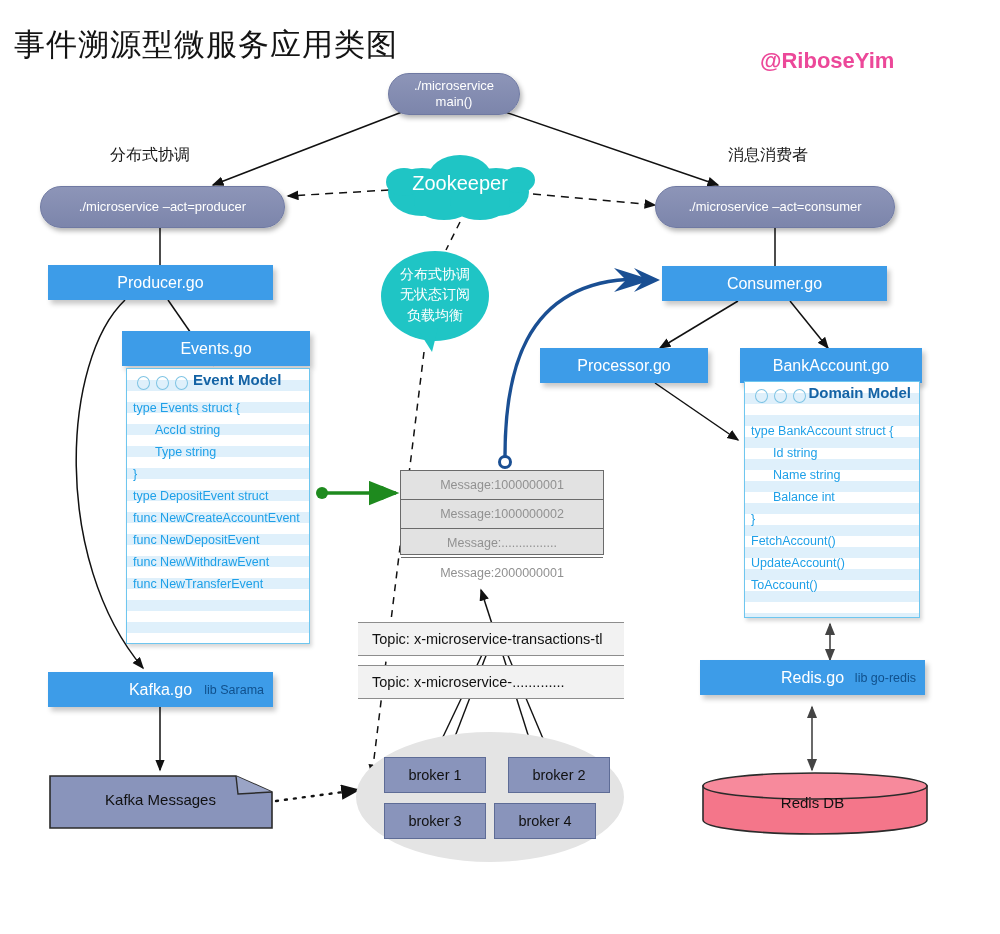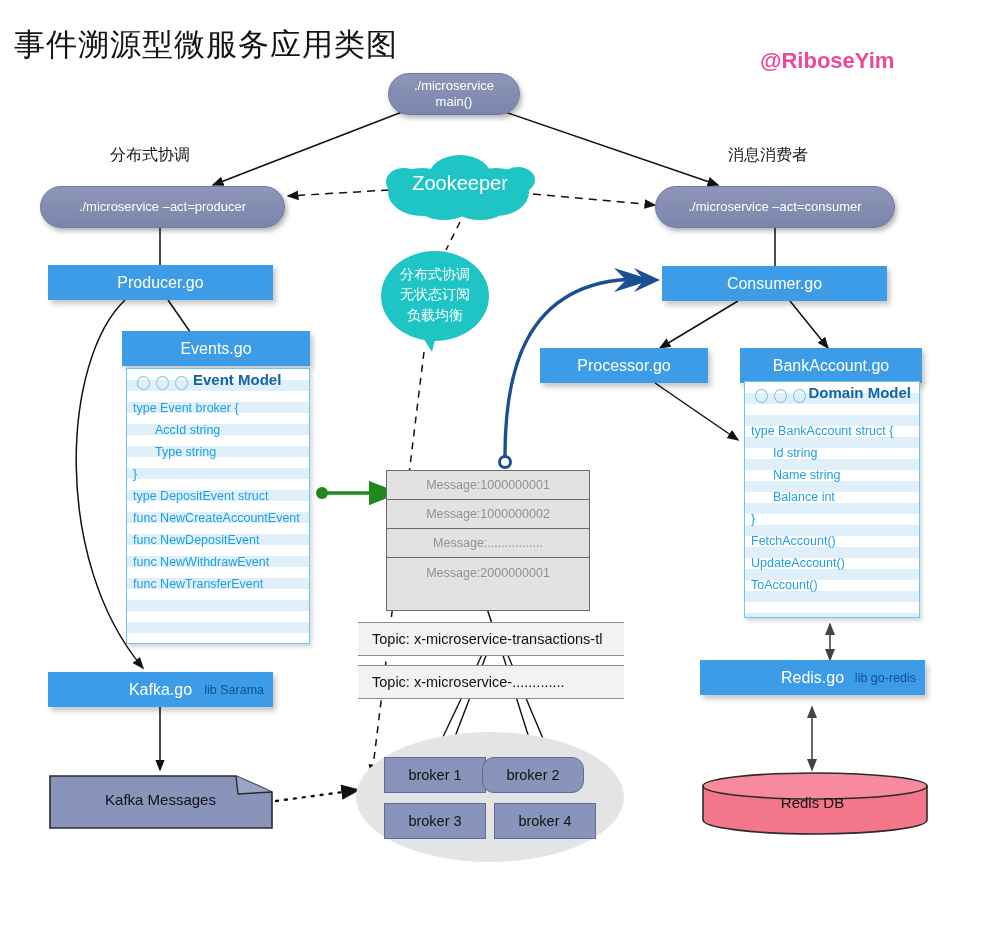--- a/index.html
+++ b/index.html
@@ -142,22 +142,22 @@
     color: #1ea0e8;
     font-size: 12.5px;
     line-height: 22px;
     white-space: nowrap;
   }
   .codepanel .lines div { height: 22px; }
   .ind1 { padding-left: 22px; }
 
   
   #msgqueue {
-    left: 386px; top: 470px;
-    width: 204px; height: 141px;
+    left: 400px; top: 470px;
+    width: 204px; height: 85px;
     border: 1px solid #6b6b6b;
     background: #e2e2e2;
   }
   #msgqueue .mrow {
     height: 29px;
     border-bottom: 1px solid #6b6b6b;
     display: flex;
     align-items: center;
     justify-content: center;
     color: #919191;
@@ -348,21 +348,21 @@
   <div class="node filebox" style="left:122px; top:331px; width:188px; height:35px;">Events.go</div>
 
   <div class="node codepanel" style="left:126px; top:368px; width:184px; height:276px;">
     <div class="dots">
         <i></i>
         <i></i>
         <i></i>
       </div>
     <div class="model-title" style="right:auto; left:66px;">Event Model</div>
     <div class="lines">
-      <div>type Event broker {</div>
+      <div>type Events struct {</div>
       <div class="ind1">AccId string</div>
       <div class="ind1">Type  string</div>
       <div>}</div>
       <div>type DepositEvent struct</div>
       <div>func NewCreateAccountEvent</div>
       <div>func NewDepositEvent</div>
       <div>func NewWithdrawEvent</div>
       <div>func NewTransferEvent</div>
     </div>
   </div>
@@ -385,21 +385,21 @@
     <div class="mrow">Message:1000000002</div>
     <div class="mrow">Message:................</div>
     <div class="mrow">Message:2000000001</div>
   </div>
 
   <div class="node topicband" style="left:358px; top:622px; width:266px; height:34px;">Topic: x-microservice-transactions-tl</div>
   <div class="node topicband" style="left:358px; top:665px; width:266px; height:34px;">Topic: x-microservice-.............</div>
 
   <div class="node" id="brokergroup">
     <div class="broker" style="left:28px; top:25px;">broker  1</div>
-    <div class="broker" style="left:126px; top:25px;border-radius:12px;">broker  2</div>
+    <div class="broker" style="left:152px; top:25px;">broker  2</div>
     <div class="broker" style="left:28px; top:71px;">broker  3</div>
     <div class="broker" style="left:138px; top:71px;">broker  4</div>
   </div>
 
   <div class="node filebox" style="left:662px; top:266px; width:225px; height:35px;">Consumer.go</div>
 
   <div class="node filebox" style="left:540px; top:348px; width:168px; height:35px;">Processor.go</div>
 
   <div class="node filebox" style="left:740px; top:348px; width:182px; height:35px;">BankAccount.go</div>
 

